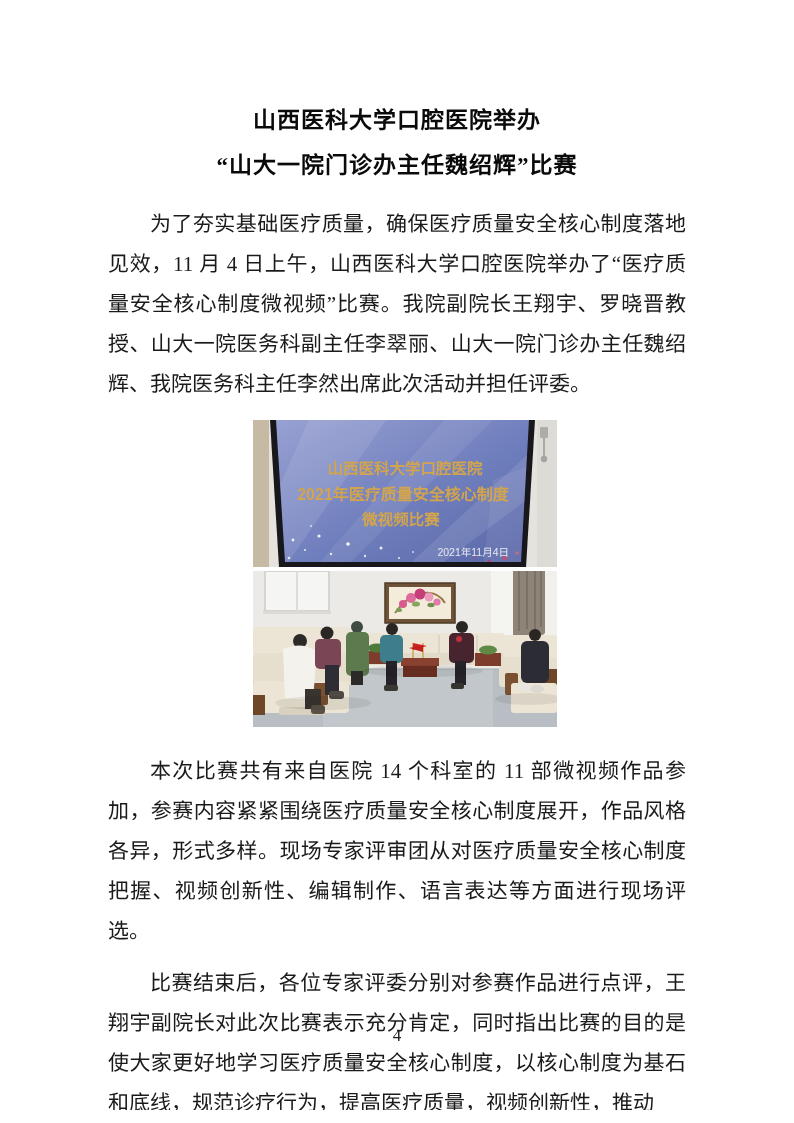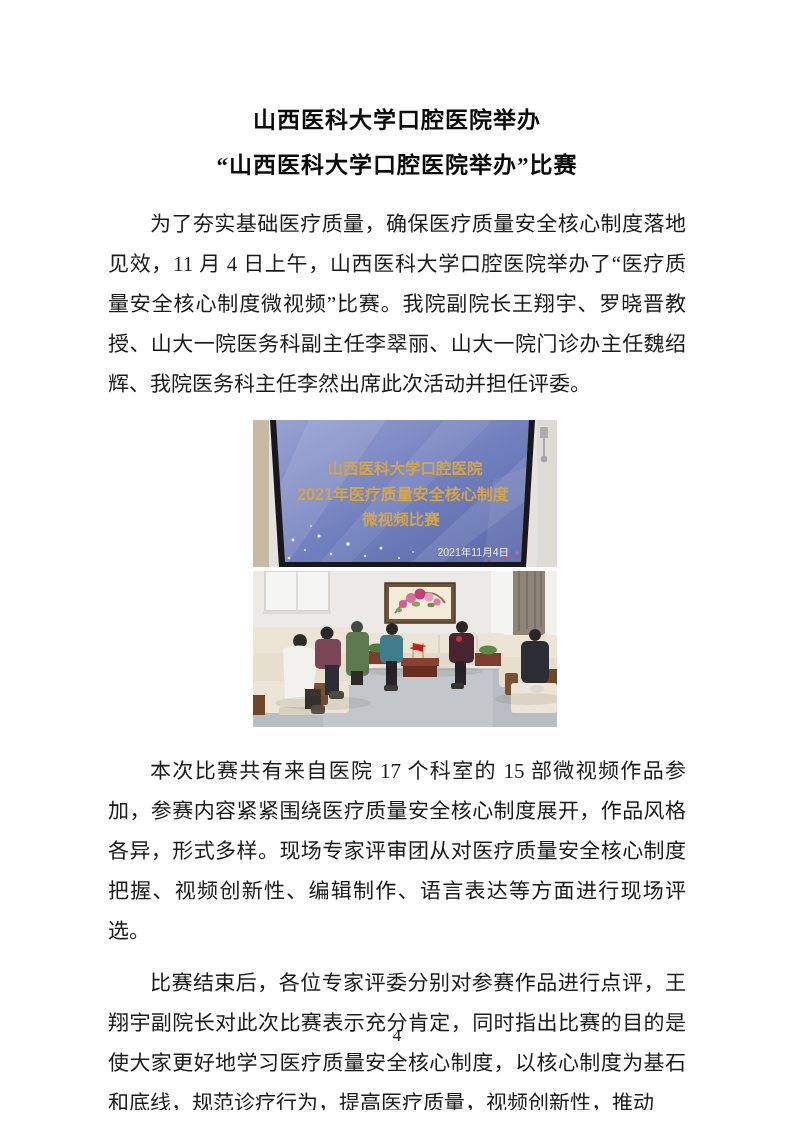--- a/index.html
+++ b/index.html
@@ -55,21 +55,21 @@
     font-family:"Liberation Sans","DejaVu Sans",sans-serif;
   }
 </style>
 </head>
 <body>
 
 <div class="page">
 
   <h1 class="doc-title">
     <span class="title-line">山西医科大学口腔医院举办</span>
-    <span class="title-line">“山西医科大学口腔医院举办”比赛</span>
+    <span class="title-line">“山大一院门诊办主任魏绍辉”比赛</span>
   </h1>
 
   <p class="body-para">为了夯实基础医疗质量，确保医疗质量安全核心制度落地见效，11 月 4 日上午，山西医科大学口腔医院举办了“医疗质量安全核心制度微视频”比赛。我院副院长王翔宇、罗晓晋教授、山大一院医务科副主任李翠丽、山大一院门诊办主任魏绍辉、我院医务科主任李然出席此次活动并担任评委。</p>
 
   <figure class="photos" style="margin-top:16px;padding-left:16px;">
 
     <svg class="photo-slide" width="304" height="147" viewBox="0 0 304 147" role="img">
       <defs>
         <linearGradient id="slideBg" x1="0" y1="0" x2="1" y2="1">
           <stop offset="0" stop-color="#98a1d2"></stop>
@@ -255,19 +255,19 @@
       </g>
 
       <g fill="#000000" opacity="0.07">
         <ellipse cx="70" cy="132" rx="48" ry="7"></ellipse>
         <ellipse cx="170" cy="100" rx="60" ry="6"></ellipse>
         <ellipse cx="276" cy="128" rx="34" ry="6"></ellipse>
       </g>
     </svg>
   </figure>
 
-  <p class="body-para para-2">本次比赛共有来自医院 17 个科室的 15 部微视频作品参加，参赛内容紧紧围绕医疗质量安全核心制度展开，作品风格各异，形式多样。现场专家评审团从对医疗质量安全核心制度把握、视频创新性、编辑制作、语言表达等方面进行现场评选。</p>
+  <p class="body-para para-2">本次比赛共有来自医院 14 个科室的 11 部微视频作品参加，参赛内容紧紧围绕医疗质量安全核心制度展开，作品风格各异，形式多样。现场专家评审团从对医疗质量安全核心制度把握、视频创新性、编辑制作、语言表达等方面进行现场评选。</p>
 
   <p class="body-para">比赛结束后，各位专家评委分别对参赛作品进行点评，王翔宇副院长对此次比赛表示充分肯定，同时指出比赛的目的是使大家更好地学习医疗质量安全核心制度，以核心制度为基石和底线，规范诊疗行为，提高医疗质量，视频创新性，推动</p>
 
   <div class="page-number">4</div>
 
 </div>
 
 </body></html>

